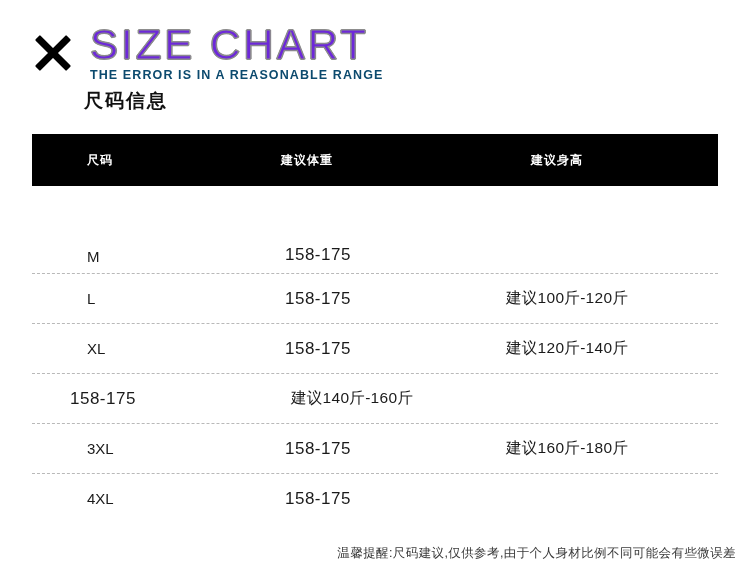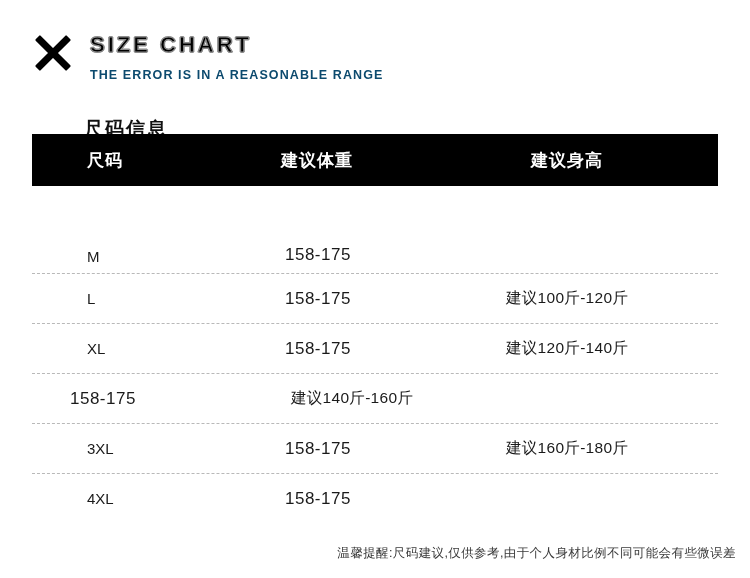--- a/index.html
+++ b/index.html
@@ -46,25 +46,25 @@
     border-radius: 1px;
   }
   .x-mark span.a { transform: translate(-50%, -50%) rotate(45deg); }
   .x-mark span.b { transform: translate(-50%, -50%) rotate(-45deg); }
 
   .header-text {
     margin-left: 16px;
   }
   .title-outline {
     font-family: "Liberation Sans", sans-serif;
-    font-size: 22px;
+    font-size: 42px;
     line-height: 38px;
     letter-spacing: 3px;
-    font-weight: 700;
-    color: #000000;
+    font-weight: 400;
+    color: #6d28d9;
     -webkit-text-stroke: 1px #8d8d8d;
     text-shadow:
       -1px 0 #8d8d8d, 1px 0 #8d8d8d,
       0 -1px #8d8d8d, 0 1px #8d8d8d;
   }
   .subtitle {
     margin-top: 4px;
     font-size: 12.5px;
     font-weight: bold;
     letter-spacing: 1.1px;
@@ -72,39 +72,38 @@
   }
 
   .cn-title {
     position: absolute;
     left: 84px;
     top: 88px;
     font-size: 19px;
     font-weight: bold;
     letter-spacing: 2px;
     color: #111111;
-    margin-top: 28px;
   }
 
   
   .table {
     position: absolute;
     left: 32px;
     top: 134px;
     width: 686px;
   }
   .thead {
     display: flex;
     align-items: center;
     height: 52px;
     background: #000000;
     color: #ffffff;
   }
   .thead .cell {
-    font-size: 17px;
+    font-size: 12px;
     font-weight: bold;
     letter-spacing: 1px;
   }
   .col-size   { width: 215px; padding-left: 55px; box-sizing: border-box; }
   .col-height { width: 225px; text-align: left; padding-left: 38px; box-sizing: border-box;}
   .col-weight { width: 246px; text-align: left; padding-left: 34px; box-sizing: border-box;}
 
   .tbody { background: #ffffff; }
   .row {
     display: flex;

